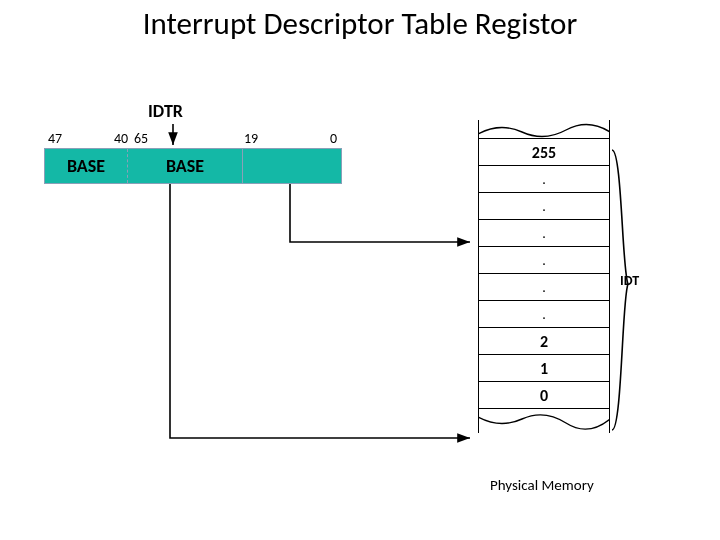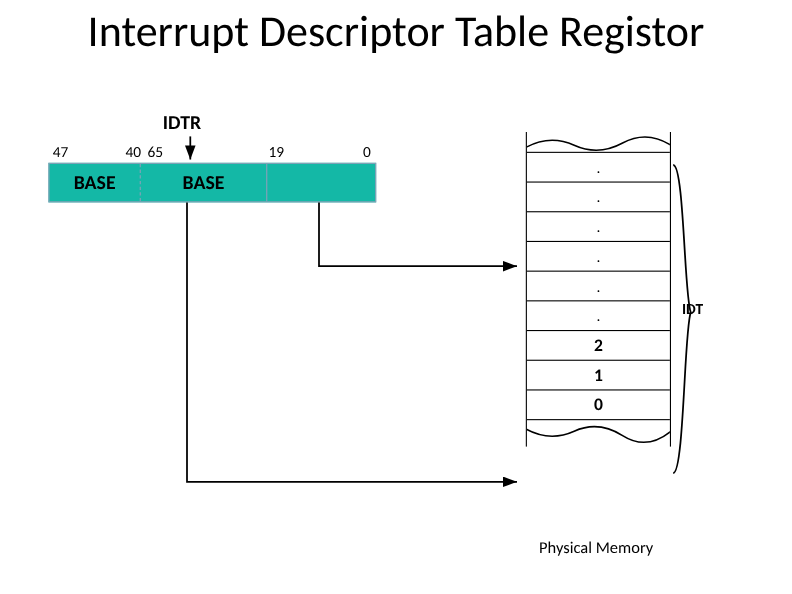--- a/index.html
+++ b/index.html
@@ -1,17 +1,17 @@
 <!DOCTYPE html>
 <html><head>
 <meta charset="utf-8">
 <style>
   html,body{margin:0;padding:0}
   body{width:720px;height:540px;background:#fff;font-family:Calibri,Arial,sans-serif;position:relative;color:#000}
-  .title{position:absolute;left:0;right:0;top:6px;text-align:center;font-size:40px;line-height:1.15}
+  .title{position:absolute;left:0;right:0;top:6px;text-align:center;font-size:31px;line-height:1.15}
   .idtr-label{position:absolute;font-weight:700;font-size:18px}
   .bitnum{position:absolute;font-size:14px}
   .reg{position:absolute;border:1px solid #8aa0b8;background:#14b8a6;height:34px;display:flex}
   .reg .cell{flex:0 0 auto;display:flex;align-items:center;justify-content:center;font-weight:700;font-size:18px}
   .reg .sep{width:0;border-right:1px dashed #8aa0b8}
   .reg .sepS{width:0;border-right:1px solid #8aa0b8}
   .idt-label{position:absolute;font-weight:700;font-size:14px}
   .mem-label{position:absolute;font-size:15px;font-family:Calibri,Arial,sans-serif}
   
   .idt{position:absolute;border-left:1px solid #000;border-right:1px solid #000}
@@ -39,29 +39,30 @@
 
 <div class="reg" style="left:44px;top:148px;width:296px">
   <div class="cell" style="width:82px">BASE</div>
   <div class="sep"></div>
   <div class="cell" style="width:114px">BASE</div>
   <div class="sepS"></div>
 </div>
 
 <div class="idt-label" style="left:620px;top:272px">IDT</div>
 
-<div class="mem-label" style="left:490px;top:490px">Physical Memory</div>
+<div class="mem-label" style="left:490px;top:476px">Physical Memory</div>
 
 <div class="idt" style="left:478px;top:120px;width:130px">
 
   <div class="torn">
     <svg width="132" height="18">
         <path d="M0 14 Q 22 2 44 12 T 88 10 T 132 12" stroke="#000" fill="none" stroke-width="1.4"></path>
       </svg>
   </div>
+  <div class="row">255</div>
   <div class="row dot">.</div>
   <div class="row dot">.</div>
   <div class="row dot">.</div>
   <div class="row dot">.</div>
   <div class="row dot">.</div>
   <div class="row dot">.</div>
   <div class="row">2</div>
   <div class="row">1</div>
   <div class="row">0</div>
   <div class="row" style="border-top:1px solid #000;height:0"></div>

